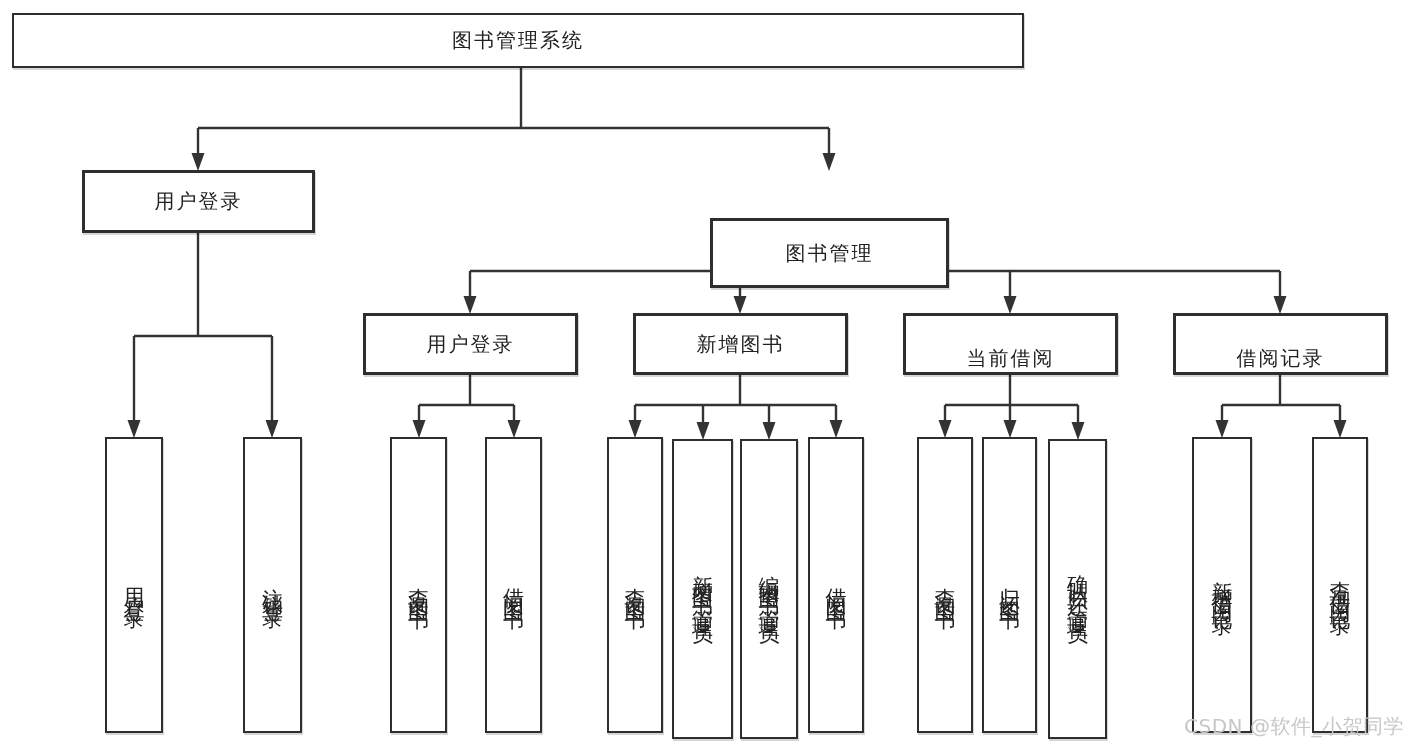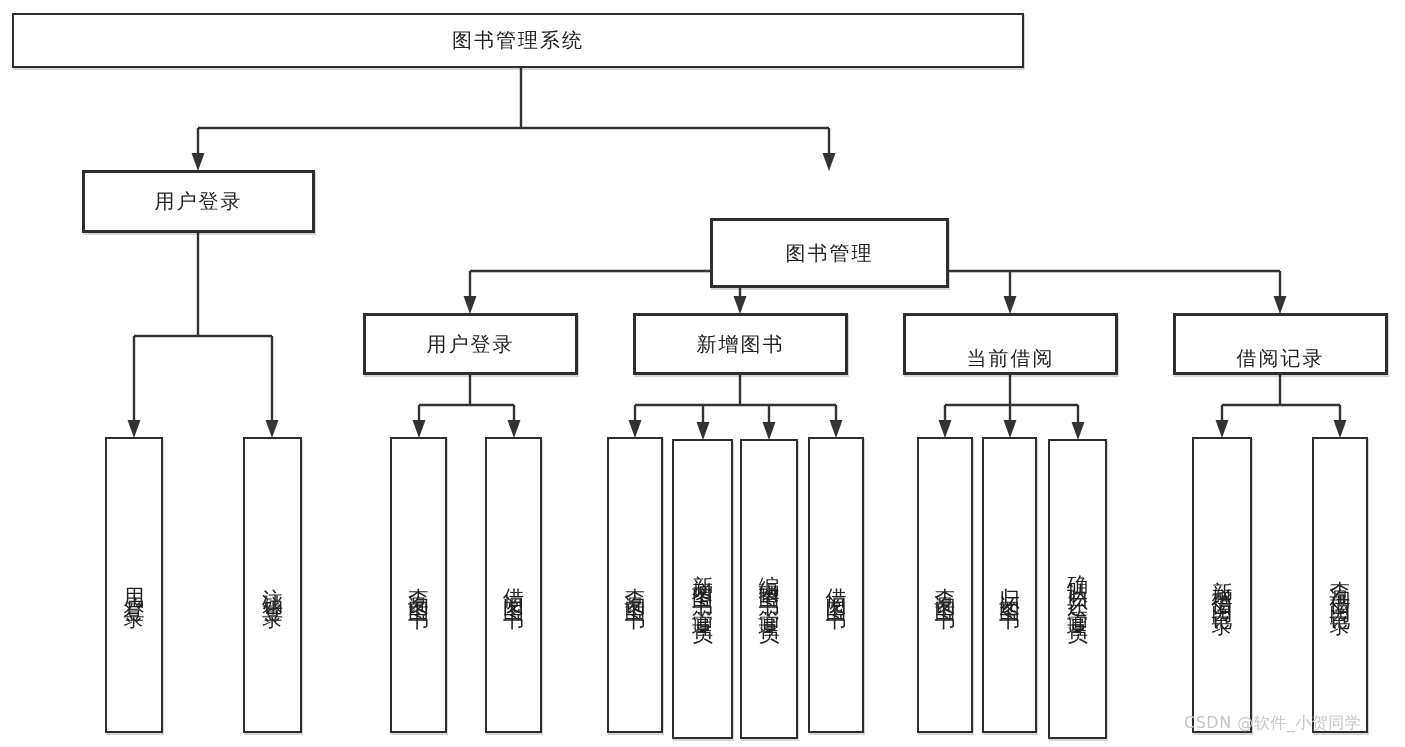--- a/index.html
+++ b/index.html
@@ -35,21 +35,21 @@
   .vtext{
     writing-mode:vertical-rl;
     font-size:21px;
     letter-spacing:7px;
     line-height:1.05;
     white-space:nowrap;
   }
   .watermark{
     position:absolute;
     left:1184px;top:713px;
-    font-size:16px;
+    font-size:20px;
     letter-spacing:0.5px;
     color:var(--watermark);
     white-space:nowrap;
     z-index:3;
   }
 </style>
 </head>
 <body>
 
 <div class="canvas">

